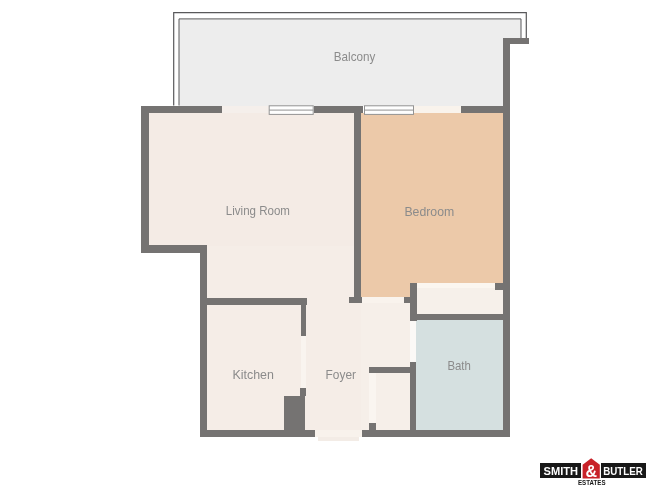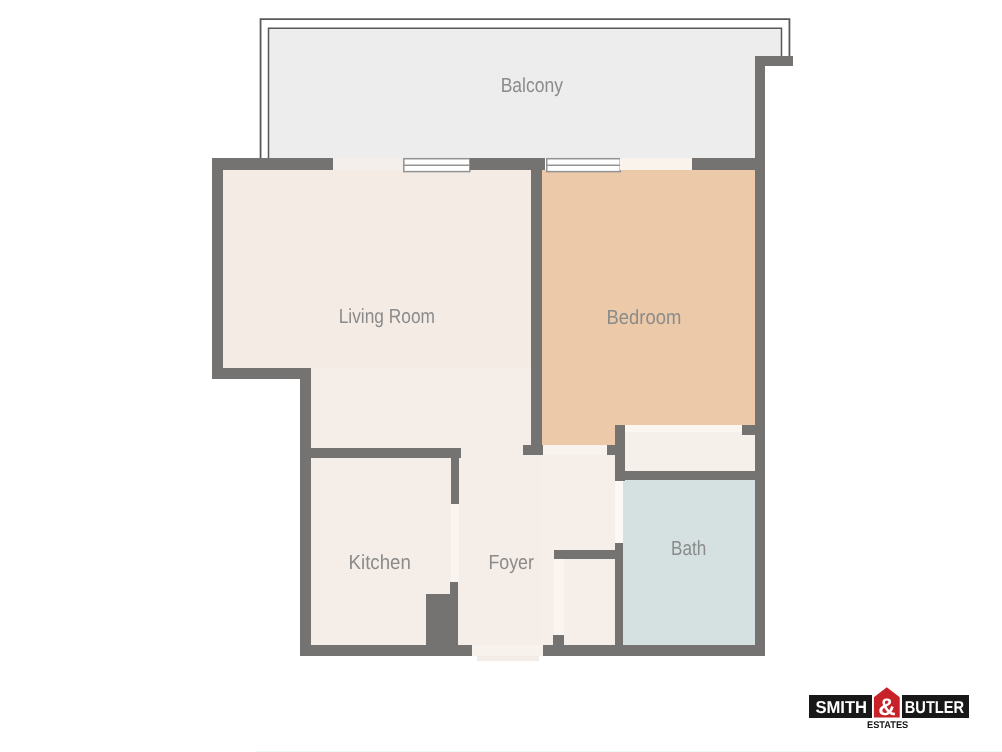--- a/index.html
+++ b/index.html
@@ -1,16 +1,16 @@
 <!DOCTYPE html>
 <html><head>
 <meta charset="utf-8">
 <style>
 html,body{margin:0;padding:0;background:#ffffff;}
-#page{position:relative;width:668px;height:501px;background:#86efac;overflow:hidden;text-decoration:underline;}
+#page{position:relative;width:668px;height:501px;background:#84cc16;overflow:hidden;text-decoration:underline;}
 text{font-family:"Liberation Sans",sans-serif;}
 </style>
 </head>
 <body>
 <div id="page">
 <svg width="668" height="501" viewBox="0 0 668 501" xmlns="http://www.w3.org/2000/svg" shape-rendering="crispEdges">
 
 <rect x="0" y="0" width="668" height="501" fill="#ffffff"></rect>
 
 <polygon points="179,19 521,19 521,38 503,38 503,105.5 179,105.5" fill="#ededed"></polygon>

